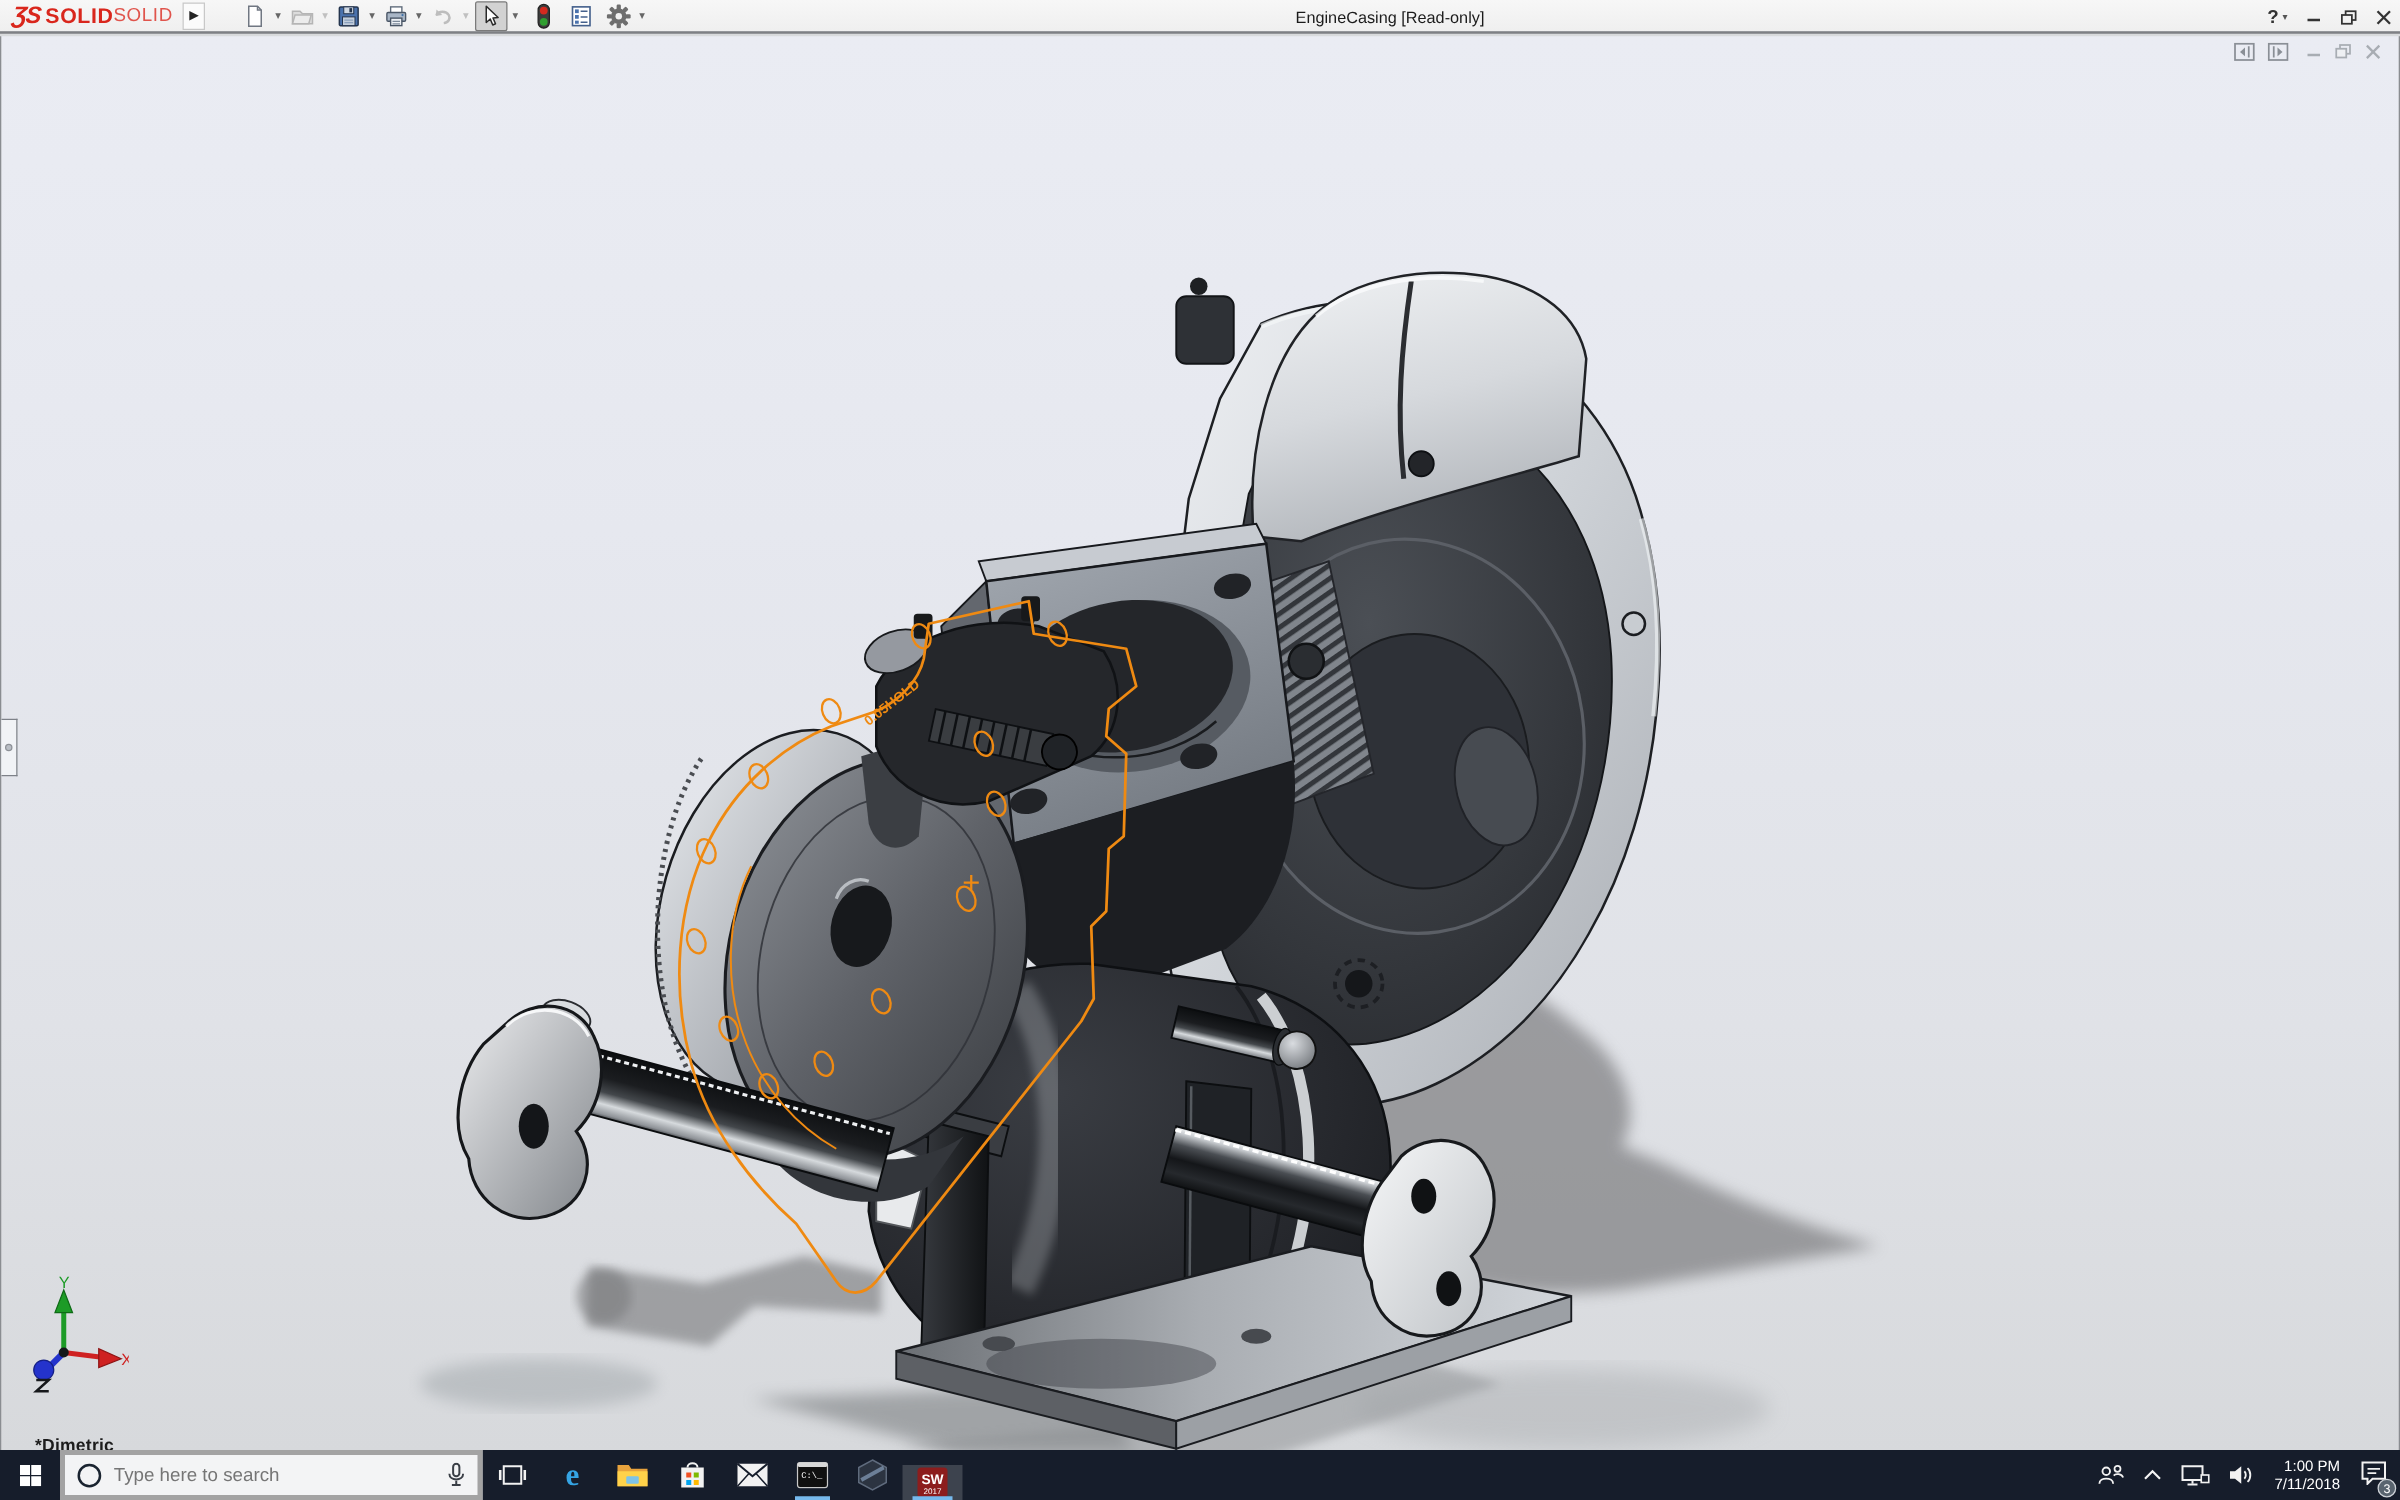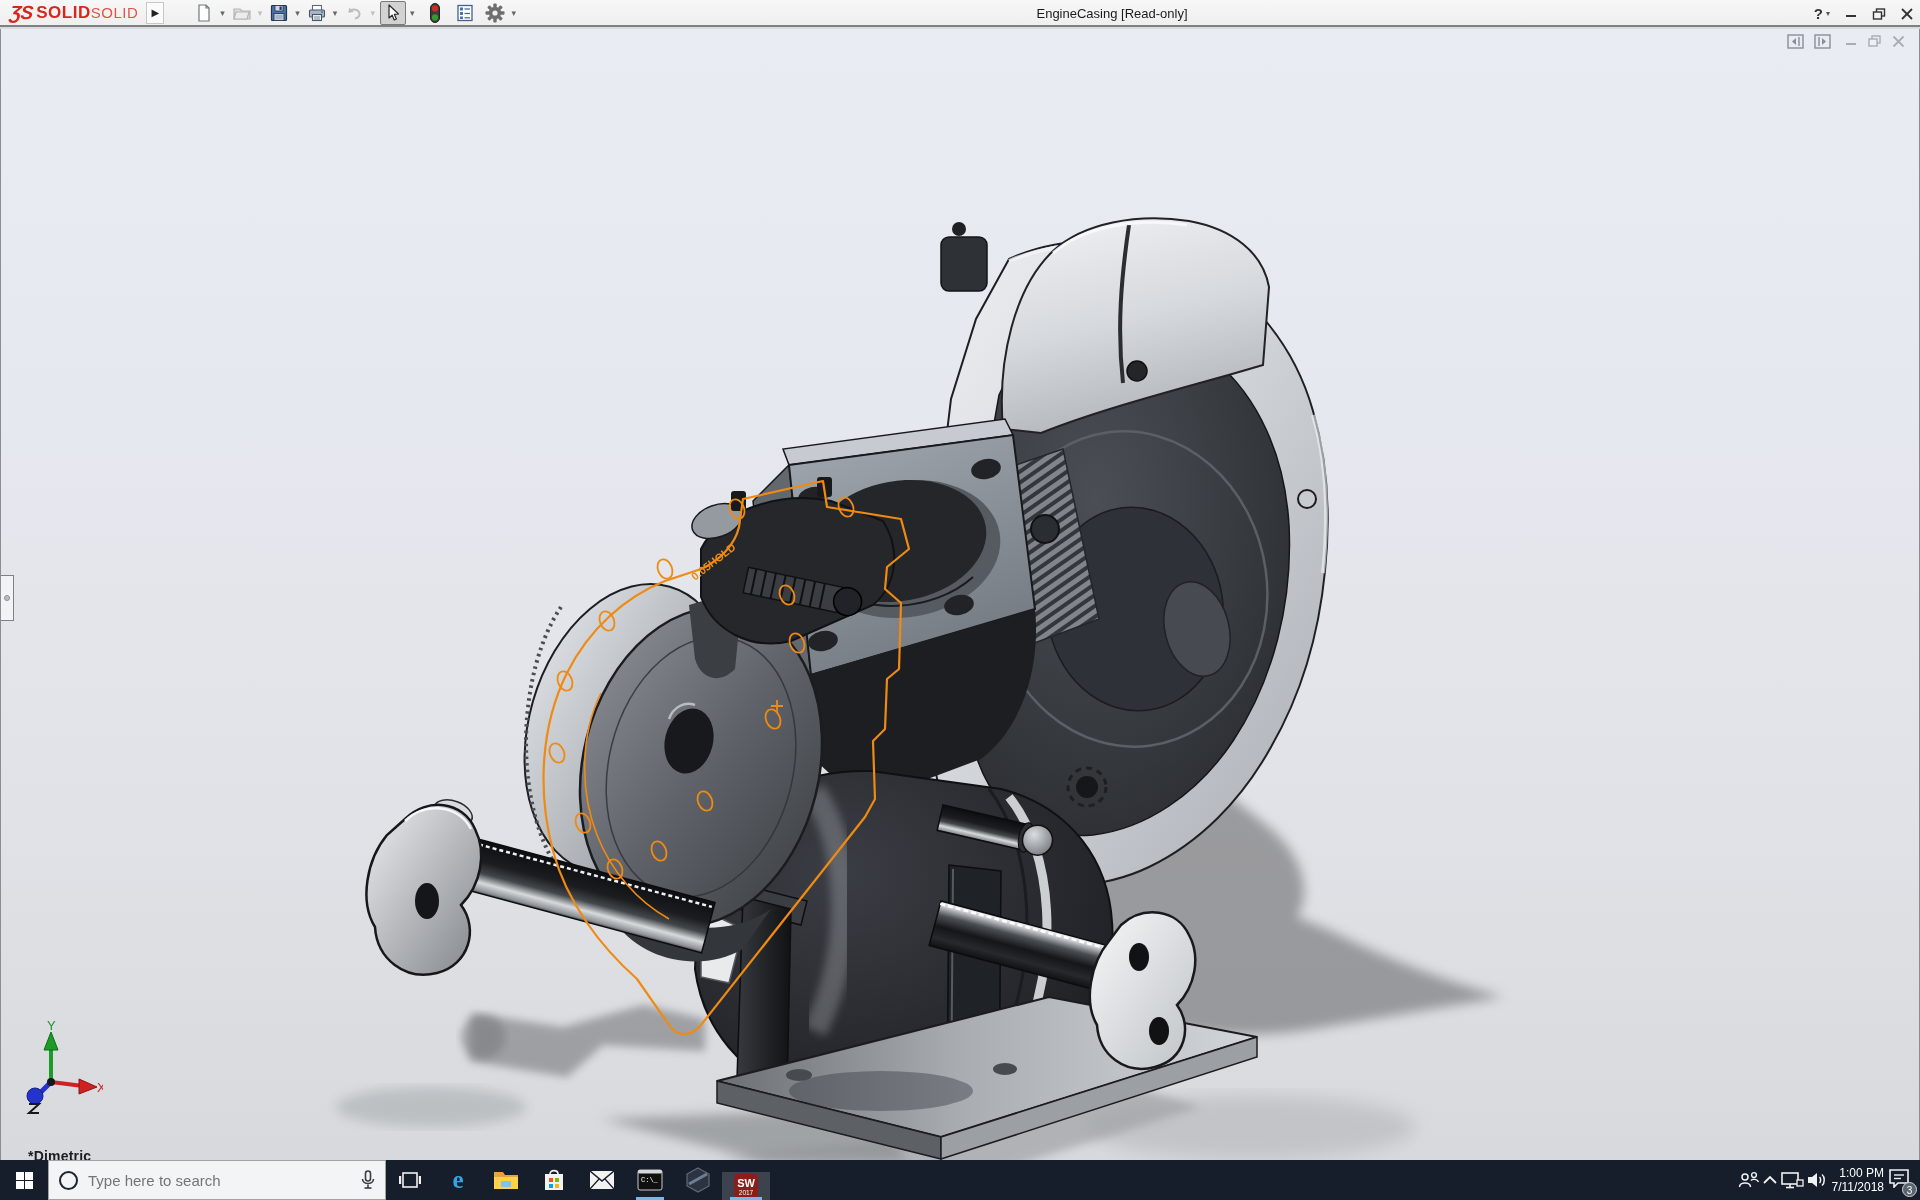--- a/index.html
+++ b/index.html
@@ -49,31 +49,31 @@
     border:1px solid #8d9197; }
 
   .orientation{ position:absolute; left:27px; bottom:-4px; font-size:14px;
     font-weight:bold; color:#1c1c1c; letter-spacing:.2px; }
   .triad{ position:absolute; left:6px; bottom:44px; }
 
   
   .taskbar{ position:absolute; left:0; bottom:0; width:1920px; height:40px;
     background:#161d2b; display:flex; align-items:stretch; }
   .start{ width:48px; display:flex; align-items:center; justify-content:center; }
-  .searchbox{ width:338px; background:#f3f4f5; border:1px solid #a3a3a3;
+  .searchbox{ width:338px; background:#f3f4f5; border:4px solid #a3a3a3;
     display:flex; align-items:center; padding:0 10px; gap:10px; }
   .cortana-ring{ width:19px; height:19px; border:2.5px solid #1a2430; border-radius:50%; }
   .searchbox input{ flex:1; border:none; background:transparent; outline:none;
     font-size:15px; color:#444; font-family:"Liberation Sans",sans-serif; }
   .tb-ico{ width:48px; display:flex; align-items:center; justify-content:center;
     position:relative; }
   .tb-ico.active{ background:rgba(255,255,255,.17);margin-top:12px; }
   .runline{ position:absolute; bottom:0; left:8px; right:8px; height:3px; background:#76b9ed; }
   .runline.narrow{ left:10px; right:10px; }
-  .tray{ margin-left:auto; display:flex; align-items:center; gap:2px; padding-right:10px; }
+  .tray{ margin-left:auto; display:flex; align-items:center; gap:14px; padding-right:10px; }
   .clock{ color:#fff; font-size:12px; text-align:right; line-height:14px; padding:0 2px; }
   .badge-wrap{ position:relative; }
   .badge{ position:absolute; right:-7px; bottom:-5px; min-width:15px; height:15px;
     border-radius:50%; background:#59646f; color:#fff; font-size:10px; line-height:15px;
     text-align:center; border:1px solid #cfd3d8; }
 </style>
 </head>
 <body>
 
 <div class="titlebar">

